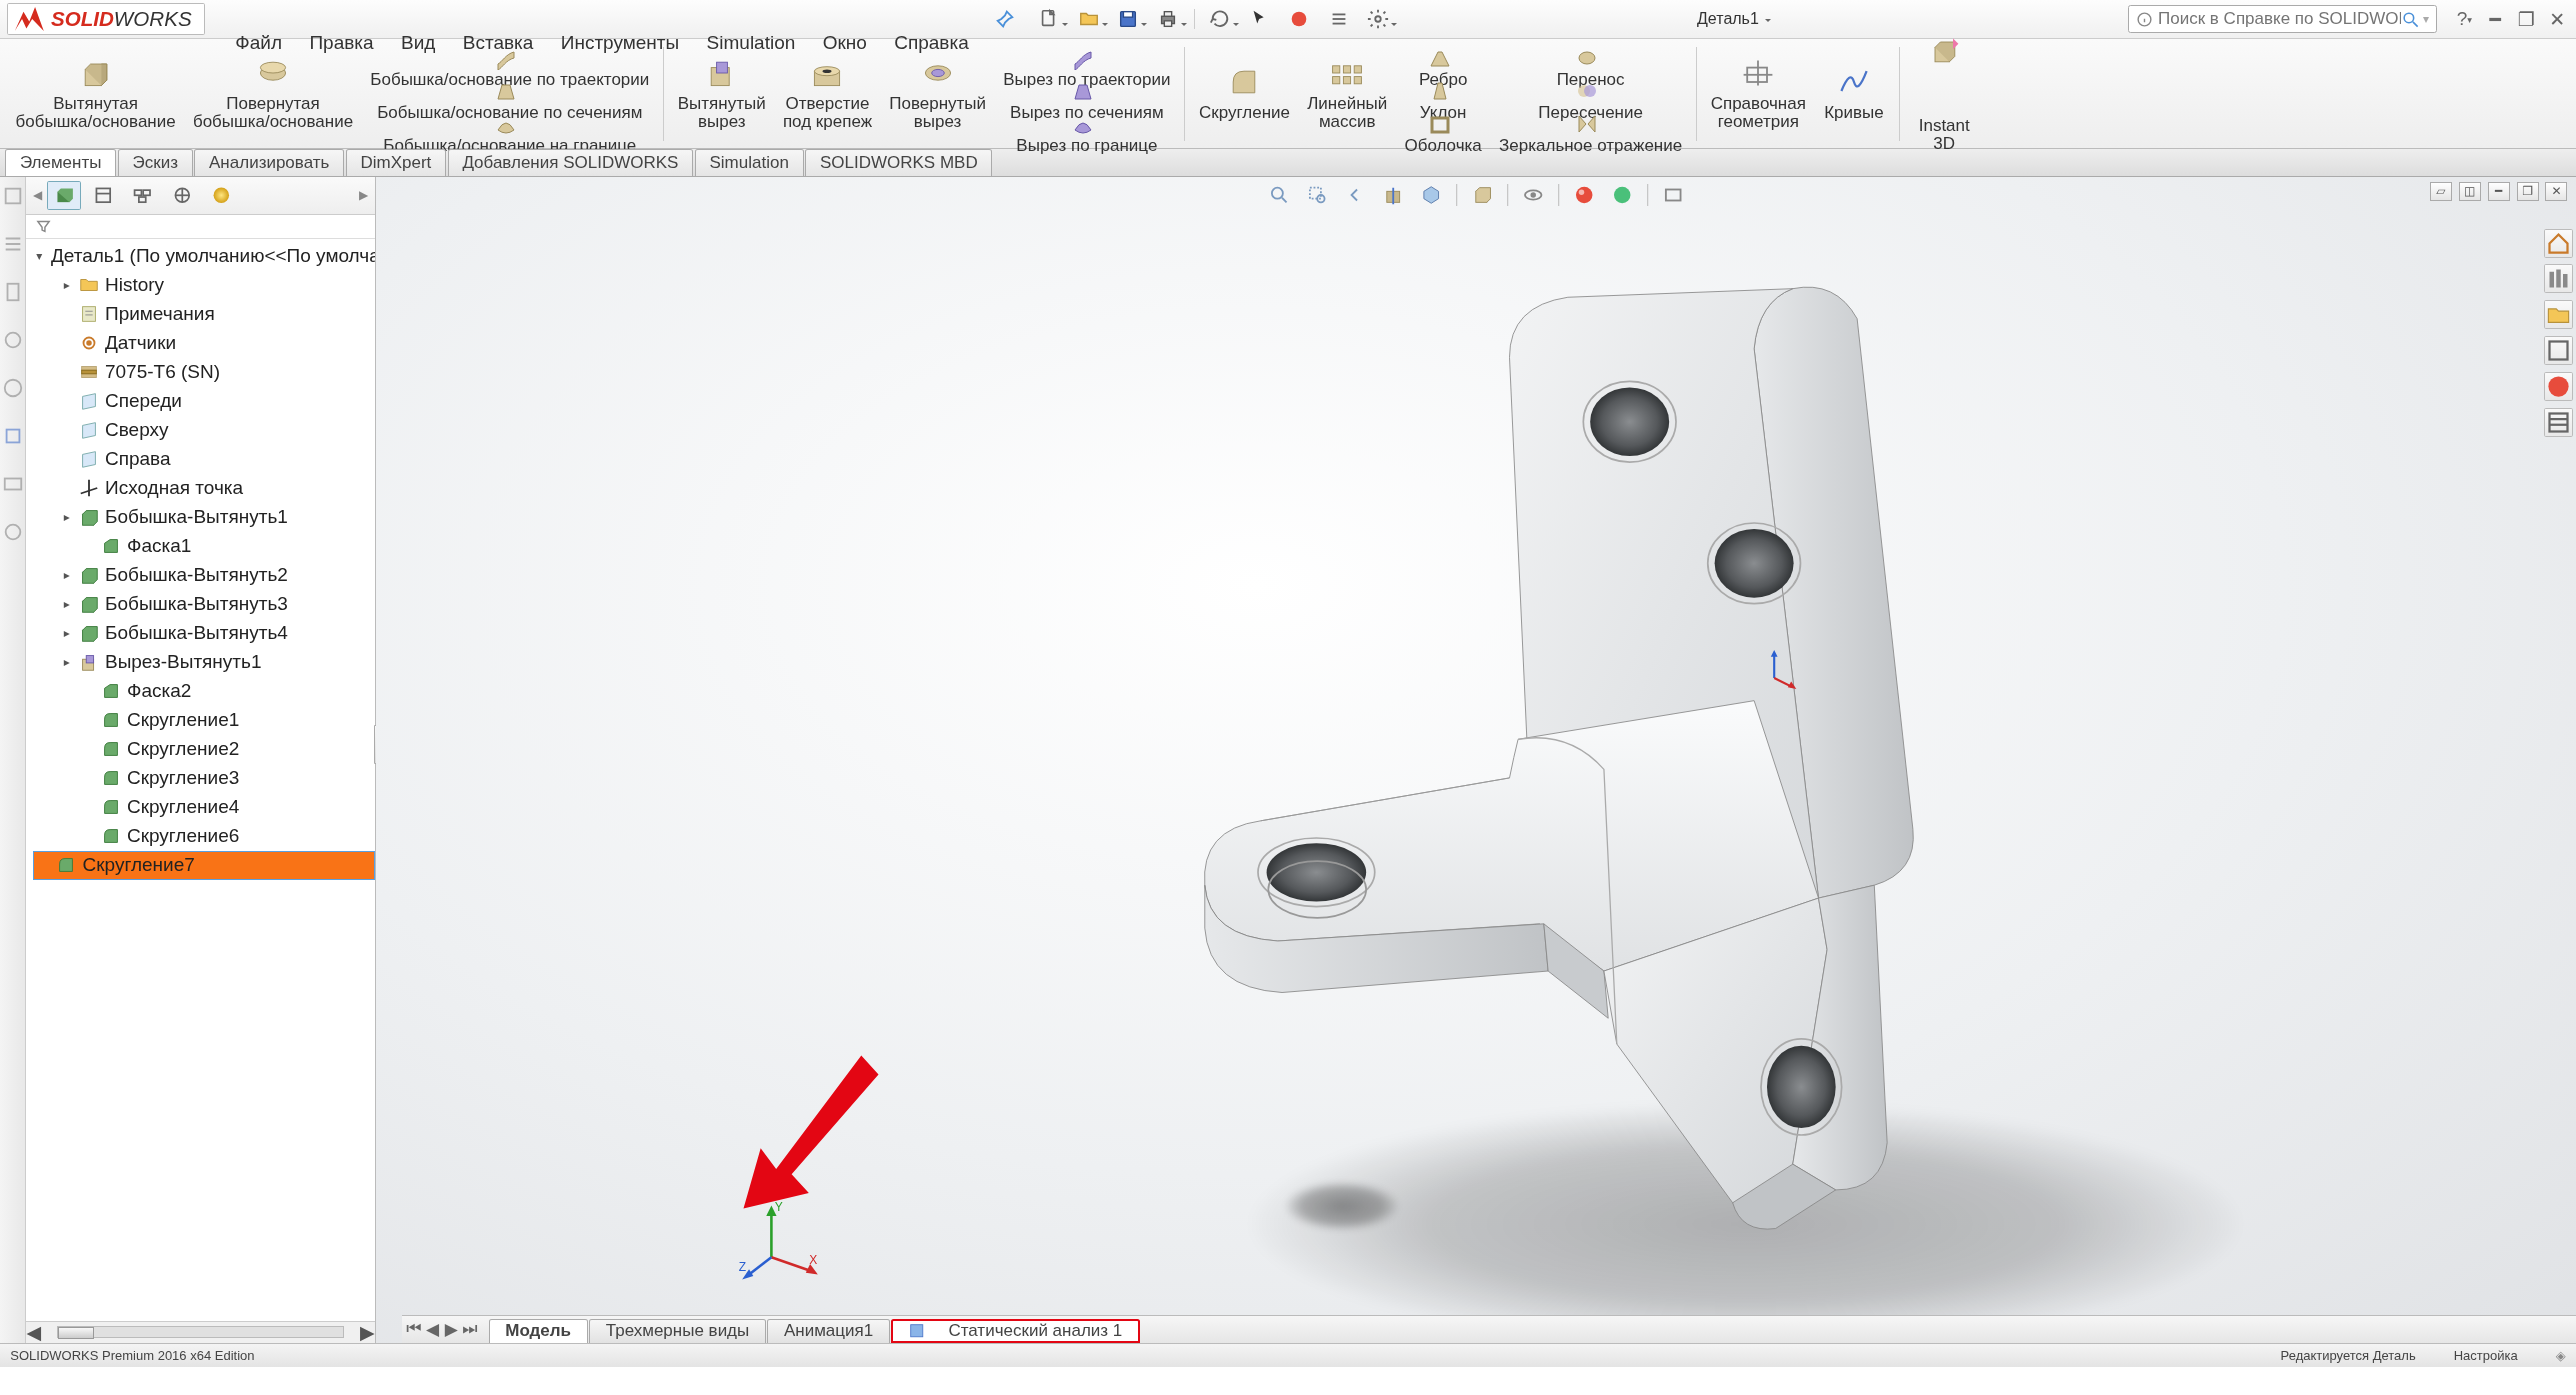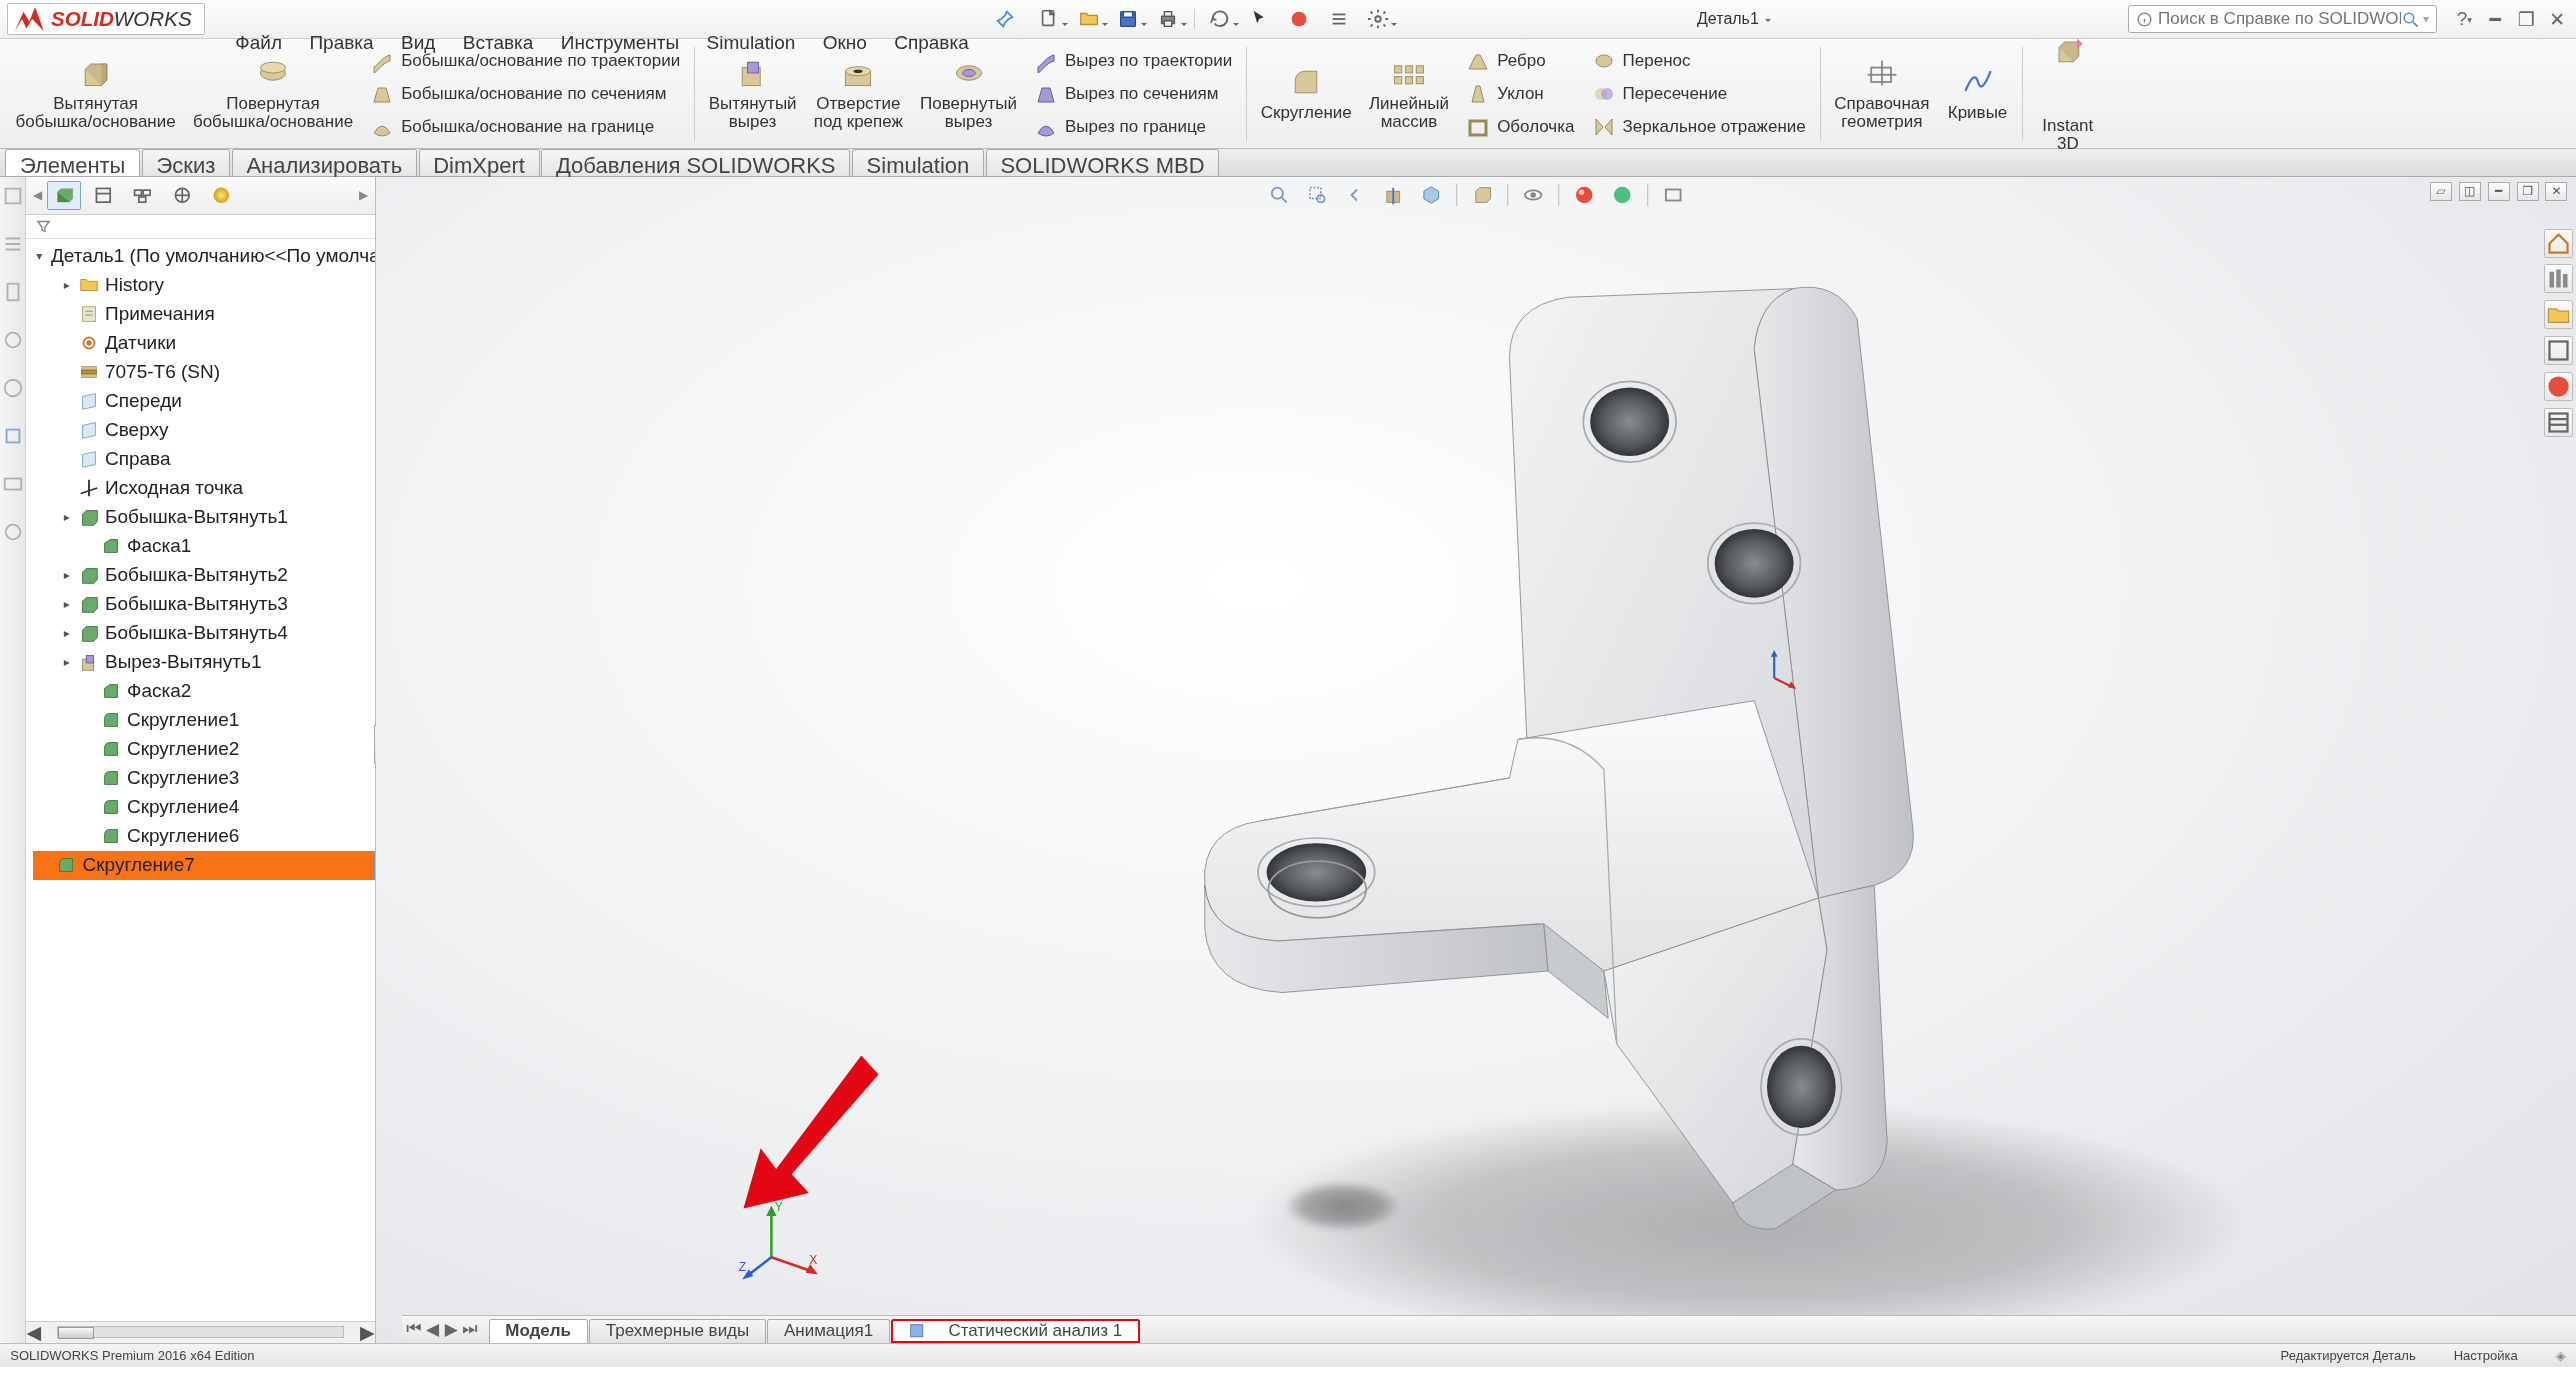--- a/index.html
+++ b/index.html
@@ -19,23 +19,23 @@
 .doc-title::after{content:"";position:absolute;right:0;top:8.6px;border:3.4px solid transparent;border-top-color:#666;}
 .search-help { display:flex; align-items:center; border:0.9px solid #aaa; border-radius:2.6px; padding:2.6px 6.9px; background:#fff; margin-right:8.6px; width:309px; }
 .search-help input { border:none; outline:none; font-size:17px; flex:1; color:#888; background:transparent; }
 .winbtns { display:flex; gap:6.9px; margin-left:6.9px; }
 .winbtns div{width:24px;height:24px;display:flex;align-items:center;justify-content:center;color:#666;cursor:pointer;}
 .ribbon { height:110px; background:linear-gradient(#fafafa,#eee); border-bottom:0.9px solid #bbb; display:flex; align-items:center; padding:3.4px 6.9px; }
 .rib-btn { display:flex; flex-direction:column; align-items:center; justify-content:center; text-align:center; padding:3.4px 8.6px; font-size:17px; color:#333; height:103px; cursor:pointer; min-width:79px; line-height:1.1; }
 .rib-btn .ric { width:36px; height:36px; margin-bottom:3.4px; display:flex; align-items:center; justify-content:center; }
 .rib-sep { width:0.9px; height:94px; background:#ccc; margin:0 5.2px; }
 .rib-stack { display:flex; flex-direction:column; justify-content:center; height:103px; }
-.rib-small { display:flex; align-items:center; padding:1.7px 8.6px; font-size:17px; color:#333; cursor:pointer; height:33px; }
+.rib-small { display:flex; align-items:center; padding:1.7px 8.6px; font-size:17px; color:#333; cursor:pointer; height:33px;flex-direction:column; }
 .rib-small .sic { width:24px; height:24px; margin-right:6.9px; display:flex; align-items:center; justify-content:center; }
-.cmdtabs { height:27.5px; background:linear-gradient(#eee,#ddd); border-bottom:0.9px solid #aaa; display:flex; padding-left:5.2px; font-size:22px; }
+.cmdtabs { height:27.5px; background:linear-gradient(#eee,#ddd); border-bottom:0.9px solid #aaa; display:flex; padding-left:5.2px; font-size:17px; }
 .cmdtabs div { padding:3.4px 13.7px; border:0.9px solid #aaa; border-bottom:none; background:linear-gradient(#f6f6f6,#e5e5e5); margin-right:1.7px; border-radius:2.6px 2.6px 0 0; color:#444; cursor:pointer; }
 .cmdtabs div.act { background:#fff; }
 .main { display:flex; height:1166px; position:relative; }
 .leftbar { width:26px; background:linear-gradient(90deg,#f4f4f4,#e8e8e8); border-right:0.9px solid #ccc; display:flex; flex-direction:column; align-items:center; padding-top:8.6px; gap:26px; }
 .leftbar div{width:22px;height:22px;cursor:pointer;opacity:.6;}
 .panel { width:350px; background:#fff; border-right:0.9px solid #bbb; display:flex; flex-direction:column; }
 .panel-tabs { height:38px; border-bottom:0.9px solid #ccc; display:flex; align-items:center; padding:0 6.9px; gap:5.2px; background:linear-gradient(#fafafa,#eee);}
 .ptab { width:34px; height:29px; border:0.9px solid transparent; display:flex; align-items:center; justify-content:center; cursor:pointer; border-radius:1.7px; }
 .ptab.sel { background:#e0ecf8; border-color:#7ab; }
 .ptab svg{width:20.6px;height:20.6px;}

